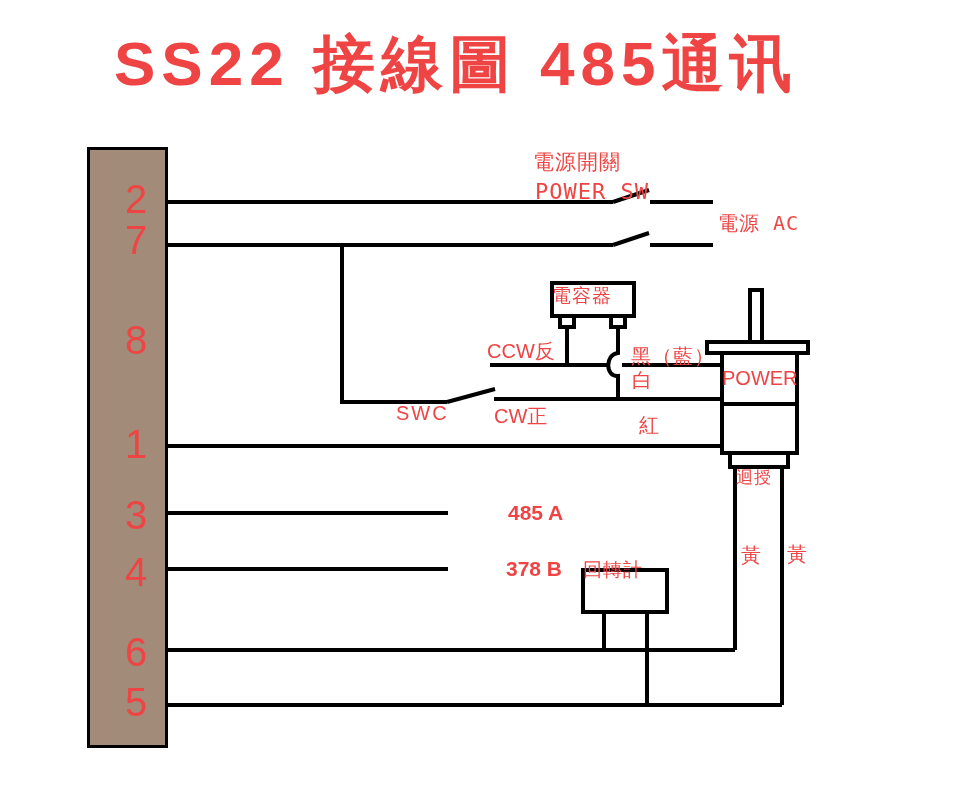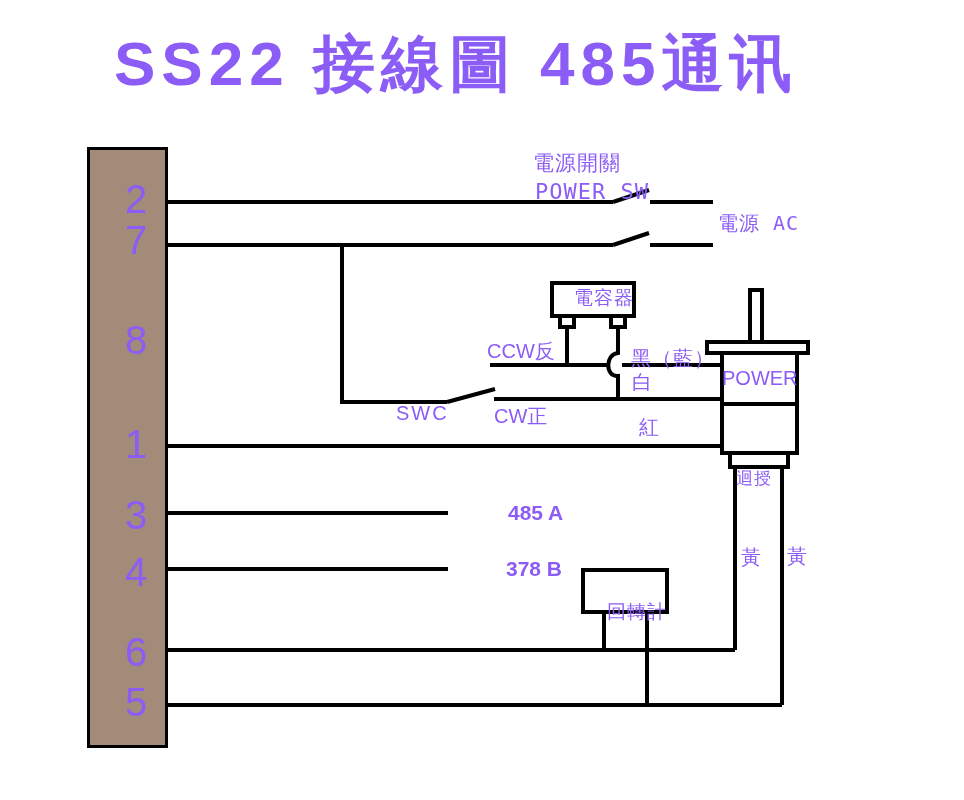--- a/index.html
+++ b/index.html
@@ -1,42 +1,42 @@
 <!DOCTYPE html>
 <html><head>
 <meta charset="utf-8">
 <style>
   html,body { margin:0; padding:0; background:#ffffff; }
   .stage {
     position:relative; width:956px; height:800px; overflow:hidden;
-    background:#ffffff; color:#8b5cf6;
+    background:#ffffff; color:#ef4444;
     font-family:"Liberation Sans","DejaVu Sans",sans-serif;
   }
   .stage svg { position:absolute; left:0; top:0; }
   .wire  { fill:none; stroke:var(--line,#000); stroke-width:4; }
   .shape { fill:#ffffff; stroke:var(--line,#000); stroke-width:4; }
   .title {
     position:absolute; left:114px; top:33px;
     font-size:62px; font-weight:700; letter-spacing:6px; line-height:1;
     white-space:nowrap;
   }
   .connector {
     position:absolute; left:87px; top:147px; width:81px; height:601px;
     background:var(--fill,#a28b79); border:3px solid var(--line,#000);
     box-sizing:border-box;
   }
   .pin {
     position:absolute; left:114px; width:44px; text-align:center;
     font-size:40px; line-height:1; font-weight:400;
   }
   .lbl { position:absolute; white-space:nowrap; line-height:1; font-size:20px; }
-  .zh   { font-family:Liberation Serif, serif; letter-spacing:1px; }
+  .zh   { font-family:Liberation Mono, monospace; letter-spacing:1px; }
   .mono { font-family:"DejaVu Sans Mono",monospace; letter-spacing:1px; }
   .bold { font-weight:700; font-size:21px;margin-left:42px; }
-  .ctr  { text-align:right; }
+  .ctr  { text-align:left; }
 </style>
 </head>
 <body>
 
 <div class="stage" style="--line: #000000; --fill: #a28b79; background: rgb(255, 255, 255);">
 
   <div class="title">SS22 接線圖 485通讯</div>
 
   <div class="connector"></div>
 
@@ -102,15 +102,15 @@
   <div class="lbl zh" style="left:632px;top:372px">白</div>
   <div class="lbl" style="left:396px;top:403px;letter-spacing:2px">SWC</div>
   <div class="lbl" style="left:494px;top:406px">CW正</div>
   <div class="lbl zh" style="left:639px;top:417px">紅</div>
   <div class="lbl ctr" style="left:722px;top:368px;width:75px">POWER</div>
   <div class="lbl zh" style="left:736px;top:470px;font-size:17px">迴授</div>
   <div class="lbl bold" style="left:466px;top:502px">485 A</div>
   <div class="lbl bold" style="left:464px;top:558px">378 B</div>
   <div class="lbl zh" style="left:741px;top:547px">黃</div>
   <div class="lbl zh" style="left:787px;top:546px">黃</div>
-  <div class="lbl zh ctr" style="left:583px;top:602px;width:84px;font-size:19px">回轉計</div>
+  <div class="lbl zh ctr" style="left:583px;top:562px;width:84px;font-size:19px">回轉計</div>
 
 </div>
 
 </body></html>

